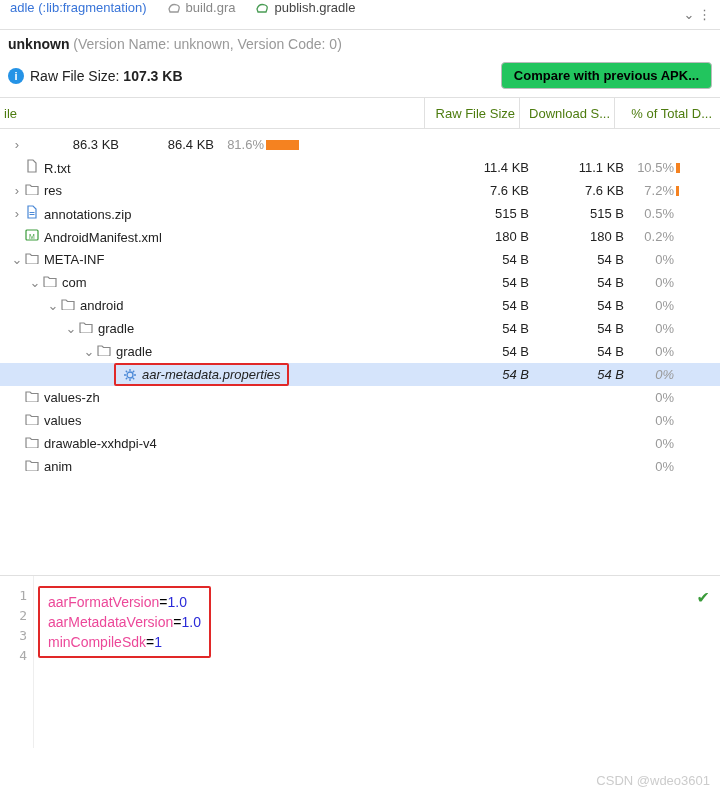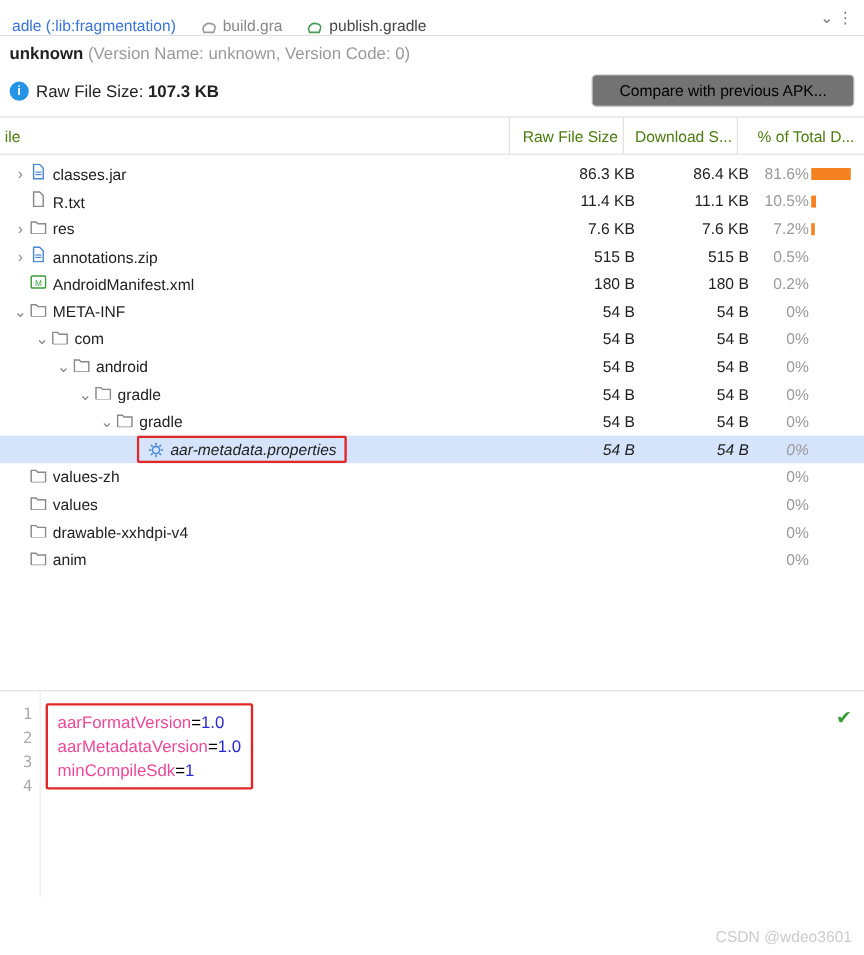--- a/index.html
+++ b/index.html
@@ -1,36 +1,36 @@
 <!DOCTYPE html>
 <html><head>
 <meta charset="utf-8">
 <style>
 * { box-sizing: border-box; margin: 0; padding: 0; font-family: "Segoe UI", -apple-system, sans-serif; }
 body { width: 720px; height: 796px; background: #fff; font-size: 13px; color: #222; overflow: hidden; position: relative; }
 
 
 .tabs { display: flex; align-items: center; height: 30px; border-bottom: 1px solid #e0e0e0; }
-.tab { display: flex; align-items: flex-end; gap: 5px; padding: 0 10px; height: 100%; cursor: pointer; color: #444; white-space: nowrap; }
+.tab { display: flex; align-items: flex-start; gap: 5px; padding: 0 10px; height: 100%; cursor: pointer; color: #444; white-space: nowrap; }
 .tab.active { border-bottom: 3px solid #3874d8; }
 .tab .ic { width: 14px; height: 14px; display: flex; align-items: center; justify-content: center; }
 .tab .close { color: #888; margin-left: 4px; font-size: 14px; }
 .tab.link { color: #3874d8; }
 .tab.grey { color: #888; }
 .tabs .more { margin-left: auto; padding: 0 8px; color: #777; }
 
 
 .hdr1 { padding: 6px 8px; color: #222; font-size: 14px; }
 .hdr1 .muted { color: #999; }
 .hdr2 { display: flex; align-items: center; padding: 4px 8px 8px 8px; }
 .hdr2 .info-ic { width: 16px; height: 16px; border-radius: 50%; background: #2593e6; color:#fff; display:flex; align-items:center; justify-content:center; font-size:11px; font-weight:bold; margin-right:6px; }
 .hdr2 .lbl { color: #222; font-size: 14px; }
 .hdr2 .lbl b { font-weight: 700; }
 .hdr2 .spacer { flex: 1; }
-.hdr2 button { background: #737373; border: 1px solid #bbb; border-radius: 4px; padding: 5px 22px; font-size: 13px; cursor: pointer; }
+.hdr2 button { background: #22c55e; border: 1px solid #bbb; border-radius: 4px; padding: 5px 12px; font-size: 13px; cursor: pointer; font-weight: bold; }
 
 
 .thead { display: flex; height: 32px; border-top: 1px solid #e0e0e0; border-bottom: 1px solid #e0e0e0; font-weight: 400; color: #4d7c0f; }
 .thead .c-file { flex: 1; padding-left: 4px; }
 .thead .c-raw { width: 95px; text-align: right; }
 .thead .c-dl  { width: 95px; text-align: right; padding-left: 8px;}
 .thead .c-pct { width: 105px; text-align: right; padding-right: 8px; }
 .thead > div { padding: 0 4px; border-right: 1px solid #e0e0e0; height: 100%; display:flex; align-items:center; justify-content:flex-end; }
 .thead > .c-file { justify-content:flex-start; border-left: none;}
 .thead > .c-pct { border-right: none; }
@@ -109,27 +109,20 @@
   <div class="c-file">ile</div>
   <div class="c-raw">Raw File Size</div>
   <div class="c-dl">Download S...</div>
   <div class="c-pct">% of Total D...</div>
 </div>
 
 <div class="tree" id="tree">
     <div class="row">
       <span class="indent" style="width:6px"></span>
       <span class="chev">›</span>
-      <span class="name"><span class="icon">
-          <svg width="12" height="14">
-            <path d="M2 1h5l3 3v9H2Z" fill="none" stroke="#4a88d6" stroke-width="1.2"></path>
-            <rect x="3.5" y="7" width="5" height="1" fill="#4a88d6"></rect>
-            <rect x="3.5" y="9" width="5" height="1" fill="#4a88d6"></rect>
-          </svg>
-        </span><span>classes.jar</span></span>
       <span class="raw">86.3 KB</span>
       <span class="dl">86.4 KB</span>
       <span class="pct">81.6%</span>
       <span class="bar">
         <span class="fill" style="width:82%"></span>
       </span>
     </div>
     <div class="row">
       <span class="indent" style="width:6px"></span>
       <span class="chev"></span>

